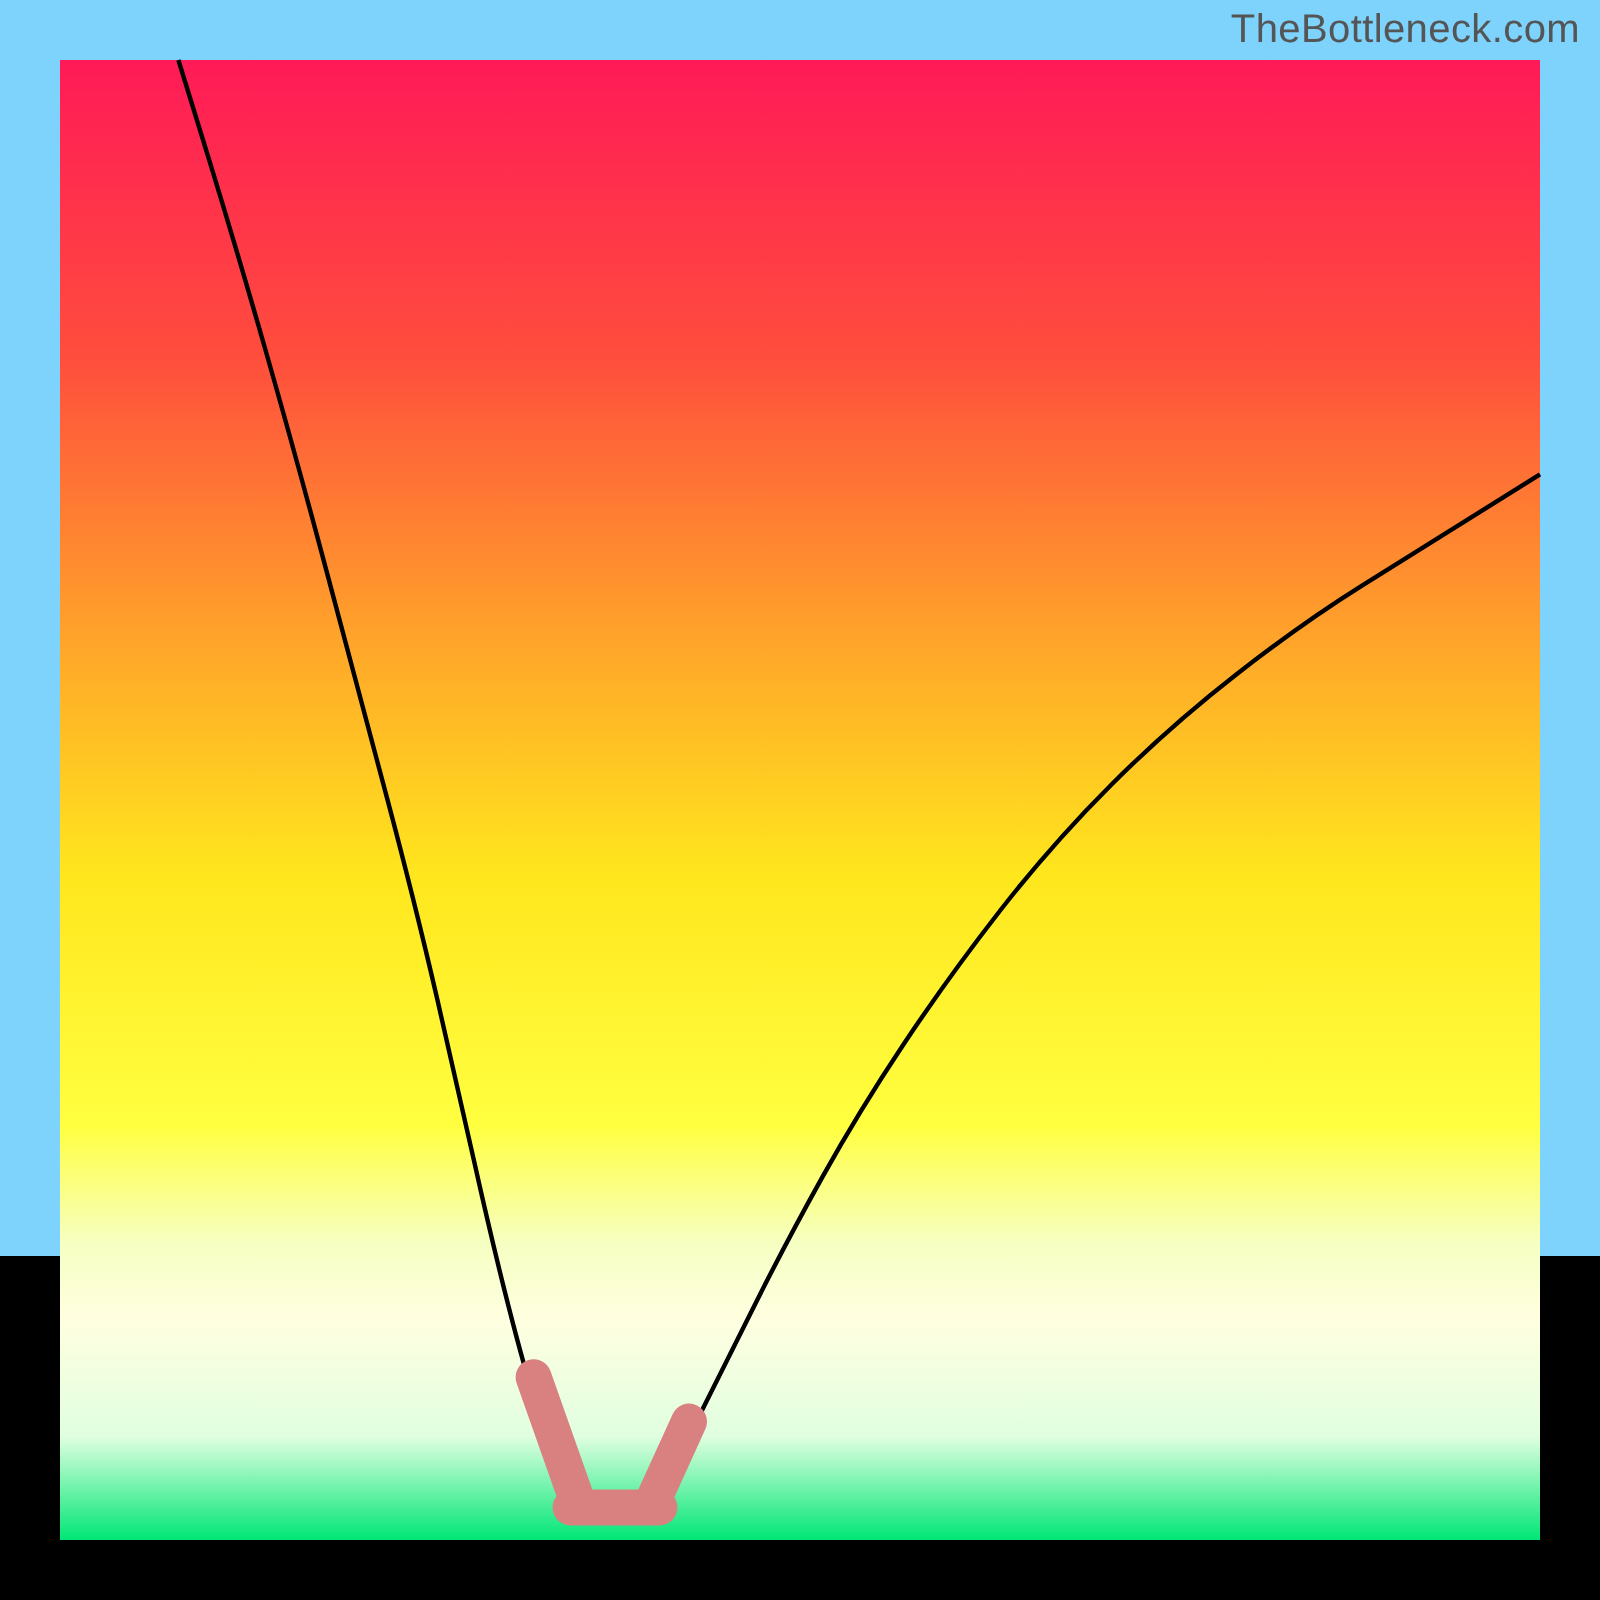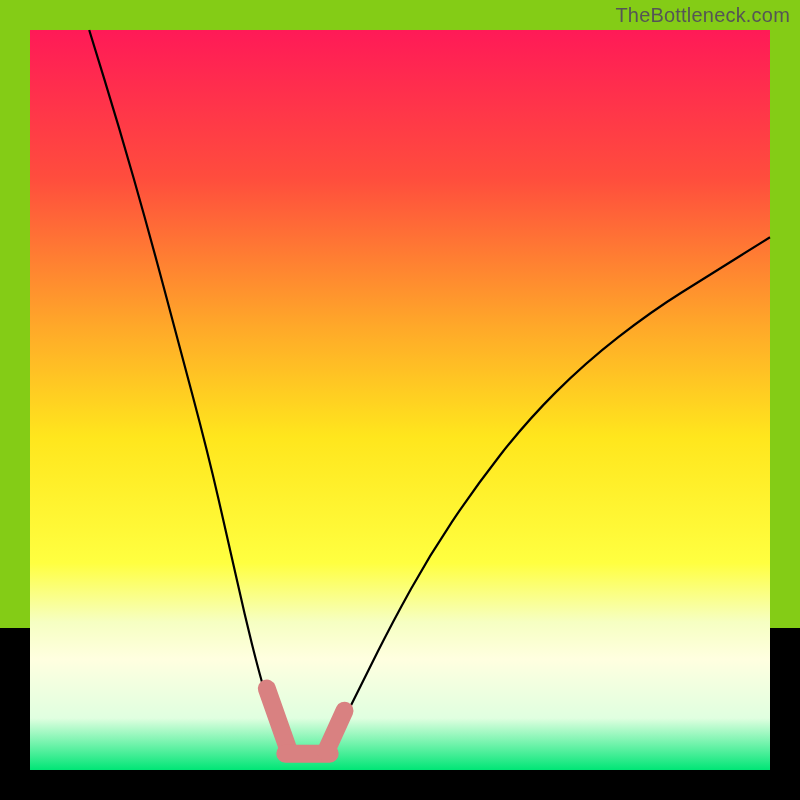--- a/index.html
+++ b/index.html
@@ -10,21 +10,21 @@
     background: #000;
     font-family: Arial, sans-serif;
     overflow: hidden;
   }
   .frame {
     position: absolute;
     top: 0;
     left: 0;
     width: 800px;
     height: 628px;
-    background: #84cc16;
+    background: #7dd3fc;
   }
   .watermark {
     position: absolute;
     top: 4px;
     right: 10px;
     color: #555;
     font-size: 20px;
     font-weight: 500;
     letter-spacing: 0.2px;
     z-index: 3;

